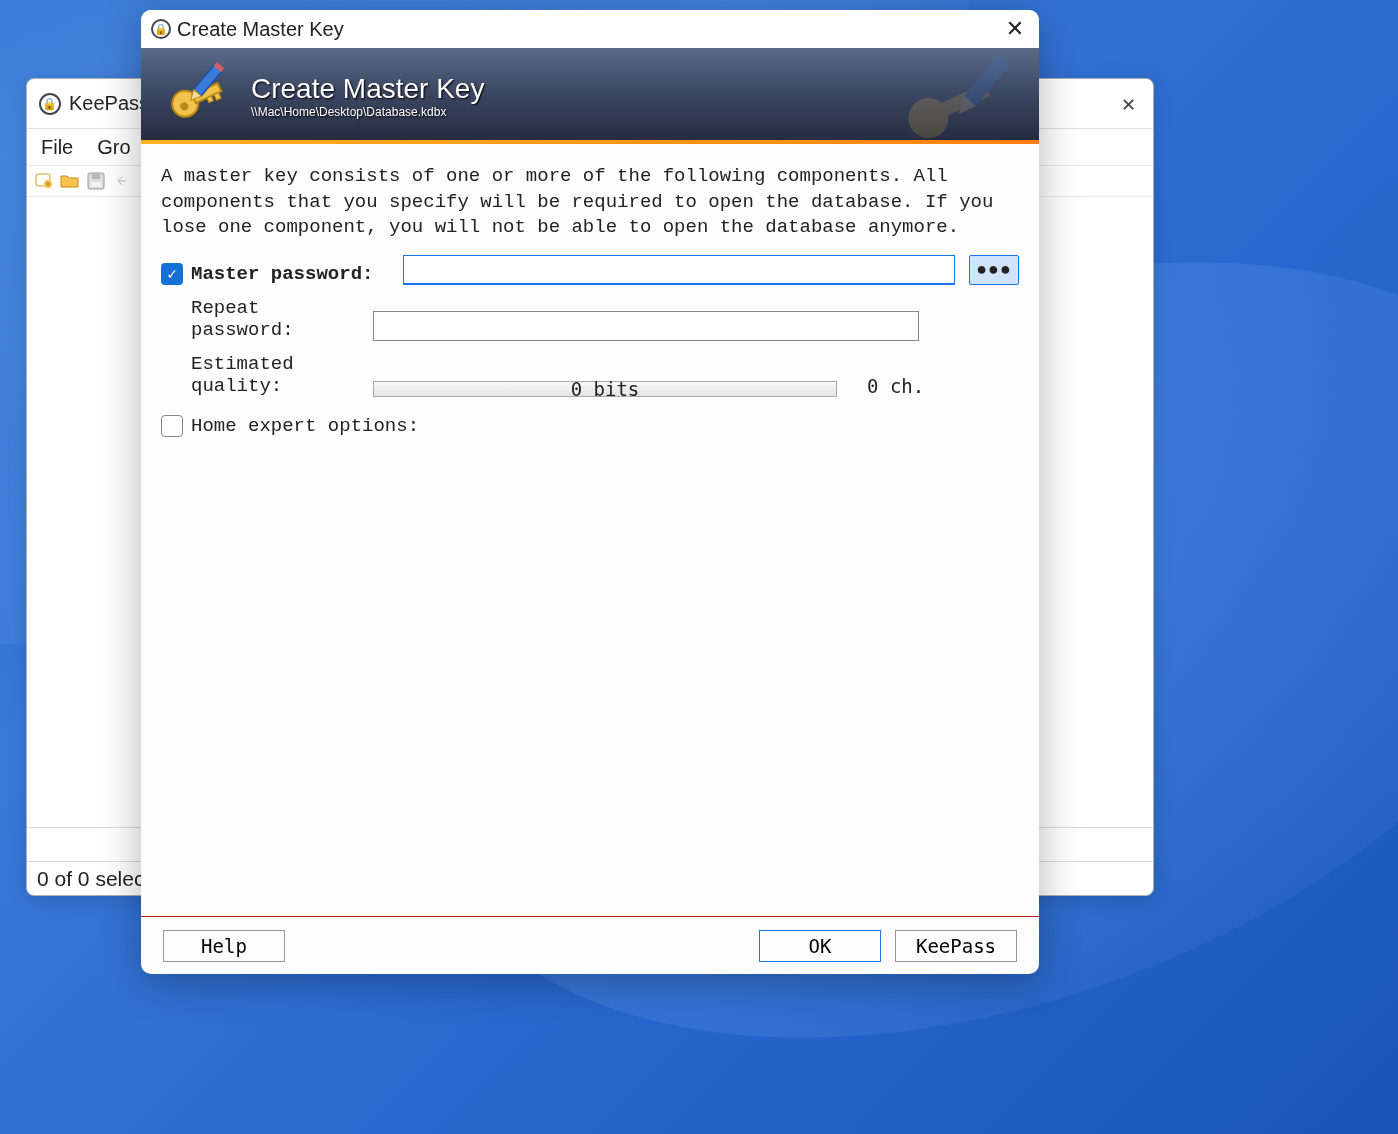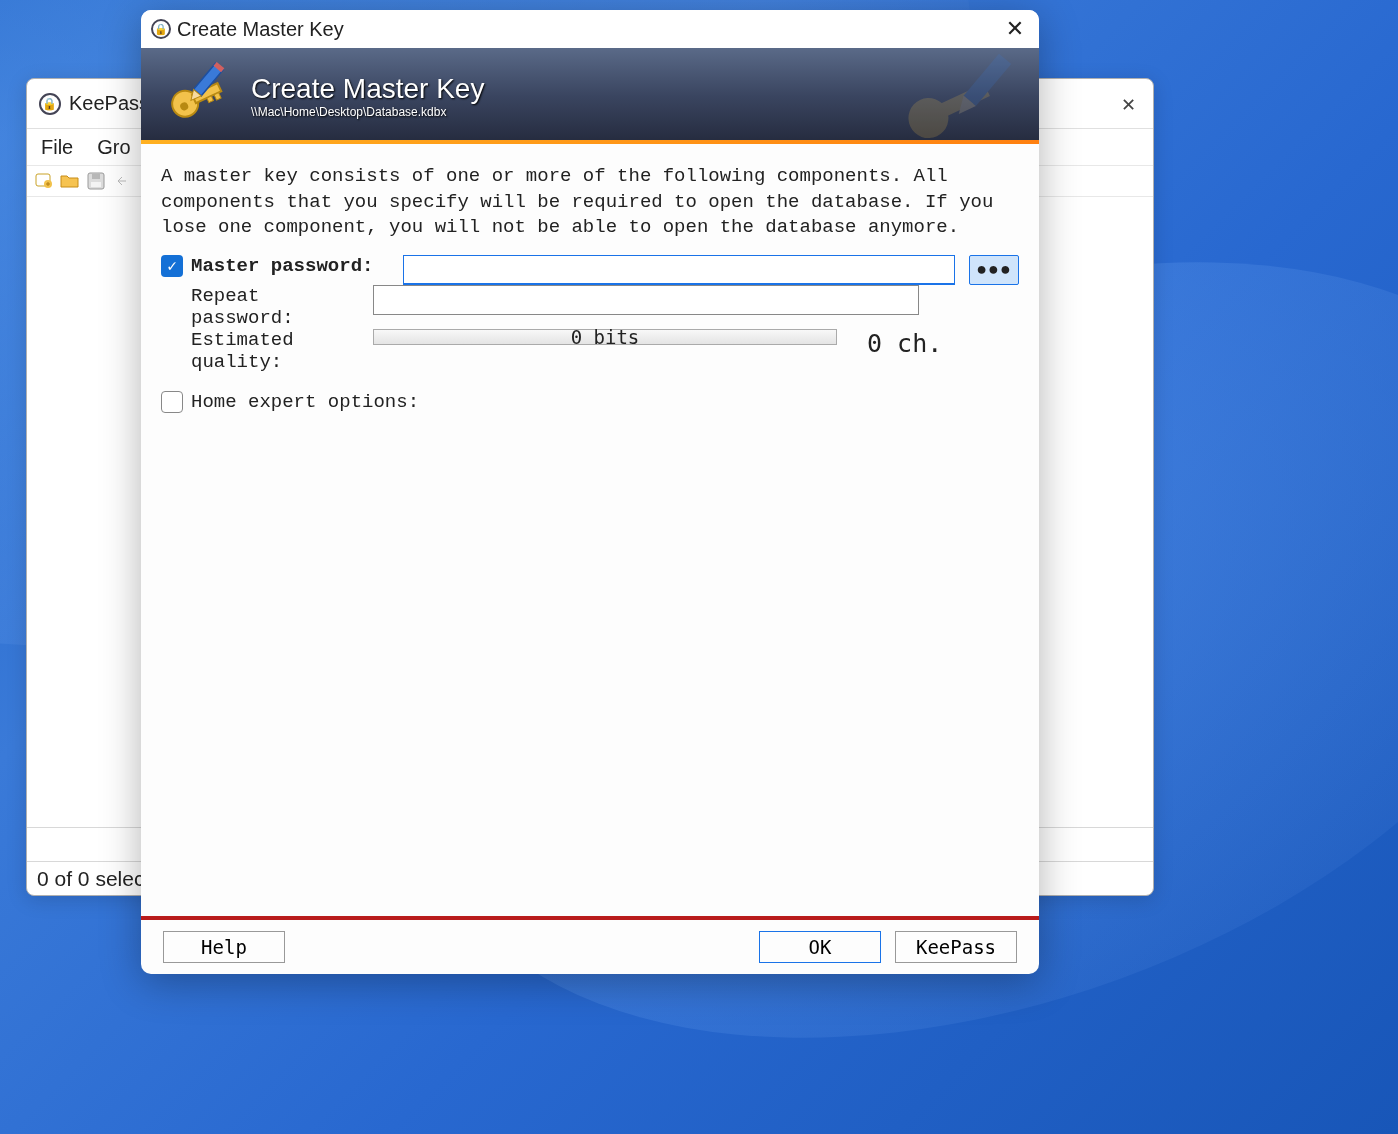--- a/index.html
+++ b/index.html
@@ -104,21 +104,22 @@
 }
 
 .modal-body {
   flex: 1; padding: 20px 20px 10px 20px;
   font-family: "Consolas", "Courier New", monospace;
   font-size: 19px; color: #222;
 }
 .desc { margin-bottom: 14px; line-height: 1.35; }
 
 .form-row {
-  display: flex; align-items: flex-start;
+  display: flex; align-items: flex-end;
+  margin-bottom: 12px;
 }
 .form-row .checkbox {
   width: 22px; height: 22px; border-radius: 4px;
   margin-right: 8px; flex-shrink: 0;
   display: flex; align-items: center; justify-content: center;
   cursor: pointer;
 }
 .checkbox.checked { background: #1470d6; }
 .checkbox.checked::after { content: "✓"; color: #fff; font-size: 16px; font-weight: bold; }
 .checkbox.unchecked { border: 1.5px solid #888; background: #fff; }
@@ -139,24 +140,24 @@
   cursor: pointer; letter-spacing: 1px; font-size: 18px; font-weight: bold;
   border-radius: 2px;
 }
 .quality-bar {
   flex: 1; height: 16px; max-width: 464px;
   border: 1px solid #aaa;
   background: linear-gradient(to bottom, #f8f8f8, #e4e4e4);
   display: flex; align-items: center; justify-content: center;
   font-family: "Consolas", monospace; font-size: 19px;
 }
-.quality-count { margin-left: 30px; font-family: "Consolas", monospace; font-size: 25px; }
+.quality-count { margin-left: 30px; font-family: "Consolas", monospace; font-size: 19px; }
 
 .modal-footer {
-  height: 58px; border-top: 4px solid #b91c1c;
+  height: 58px; border-top: 1px solid #b91c1c;
   display: flex; align-items: center; padding: 0 22px;
   gap: 14px;
 }
 .modal-footer .spacer { flex: 1; }
 .btn {
   min-width: 122px; height: 32px;
   border: 1px solid #999; background: #fdfdfd;
   font-family: "Consolas", monospace; font-size: 19px;
   display: flex; align-items: center; justify-content: center;
   cursor: pointer;

